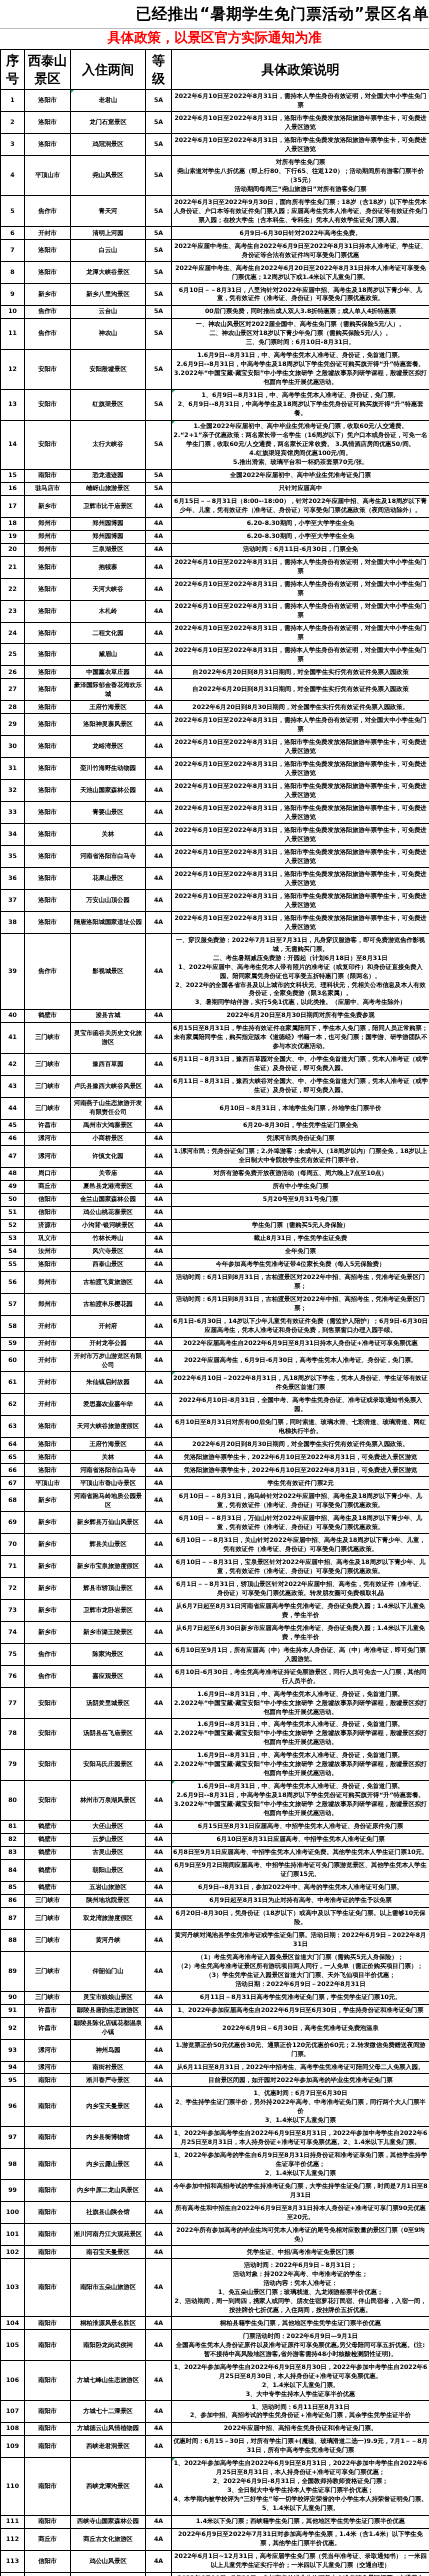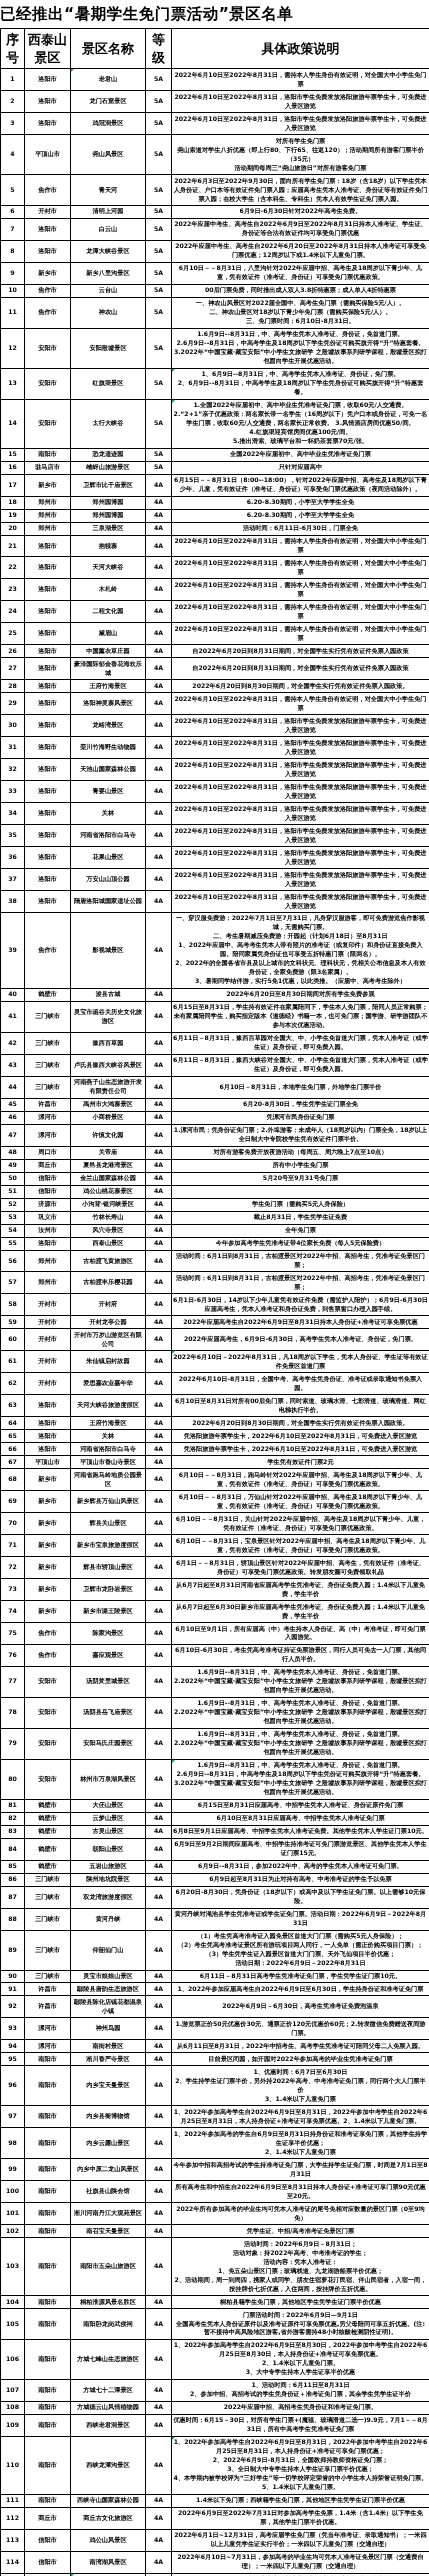--- a/index.html
+++ b/index.html
@@ -1,18 +1,18 @@
 <!DOCTYPE html>
 <html style="font-size:8.2px"><head>
 <meta charset="utf-8">
 <style>
   html,body{margin:0;padding:0;background:#ffffff;}
   body{font-family:"DejaVu Sans","Liberation Sans",sans-serif;}
   .sheet{width:429px;background:#fff;color:#000;}
-  .title{font-size:15.5px;font-weight:bold;text-align:left;padding:4.1px 0 3.1px 0;letter-spacing:0.5px;}
+  .title{font-size:15.5px;font-weight:bold;text-align:right;padding:4.1px 0 3.1px 0;letter-spacing:0.5px;}
   .subtitle{font-size:13.4px;font-weight:bold;text-align:center;color:#FF0000;padding:0 0 2.1px 0;border-top:0.5px solid #bbb;}
   table.list{width:429px;border-collapse:collapse;table-layout:fixed;}
   table.list th,table.list td{
     border:0.5px solid #000;
     font-weight:bold;
     text-align:center;
     vertical-align:middle;
     padding:1.5px 1px;
     word-break:break-all;
     white-space:pre-line;
@@ -30,33 +30,34 @@
     position:absolute;left:0;top:0;
     border-top:3.1px solid #00B050;
     border-right:3.1px solid transparent;
   }
 </style>
 </head>
 <body>
 
 <div class="sheet">
   <div class="title">已经推出“暑期学生免门票活动”景区名单</div>
+  <div class="subtitle">具体政策，以景区官方实际通知为准</div>
   <table class="list">
     <colgroup>
       <col class="c-no">
         <col class="c-city">
         <col class="c-name">
         <col class="c-level">
         <col class="c-policy">
     </colgroup>
     <thead>
       <tr id="header-row">
           <th>序号</th>
           <th>西泰山景区</th>
-          <th>景区名称</th>
+          <th>入住两间</th>
           <th>等级</th>
           <th>具体政策说明</th>
         </tr>
     </thead>
     <tbody id="table-body">
         <tr>
           <td>1</td>
           <td>洛阳市</td>
           <td class="flagged">老君山</td>
           <td>5A</td>

